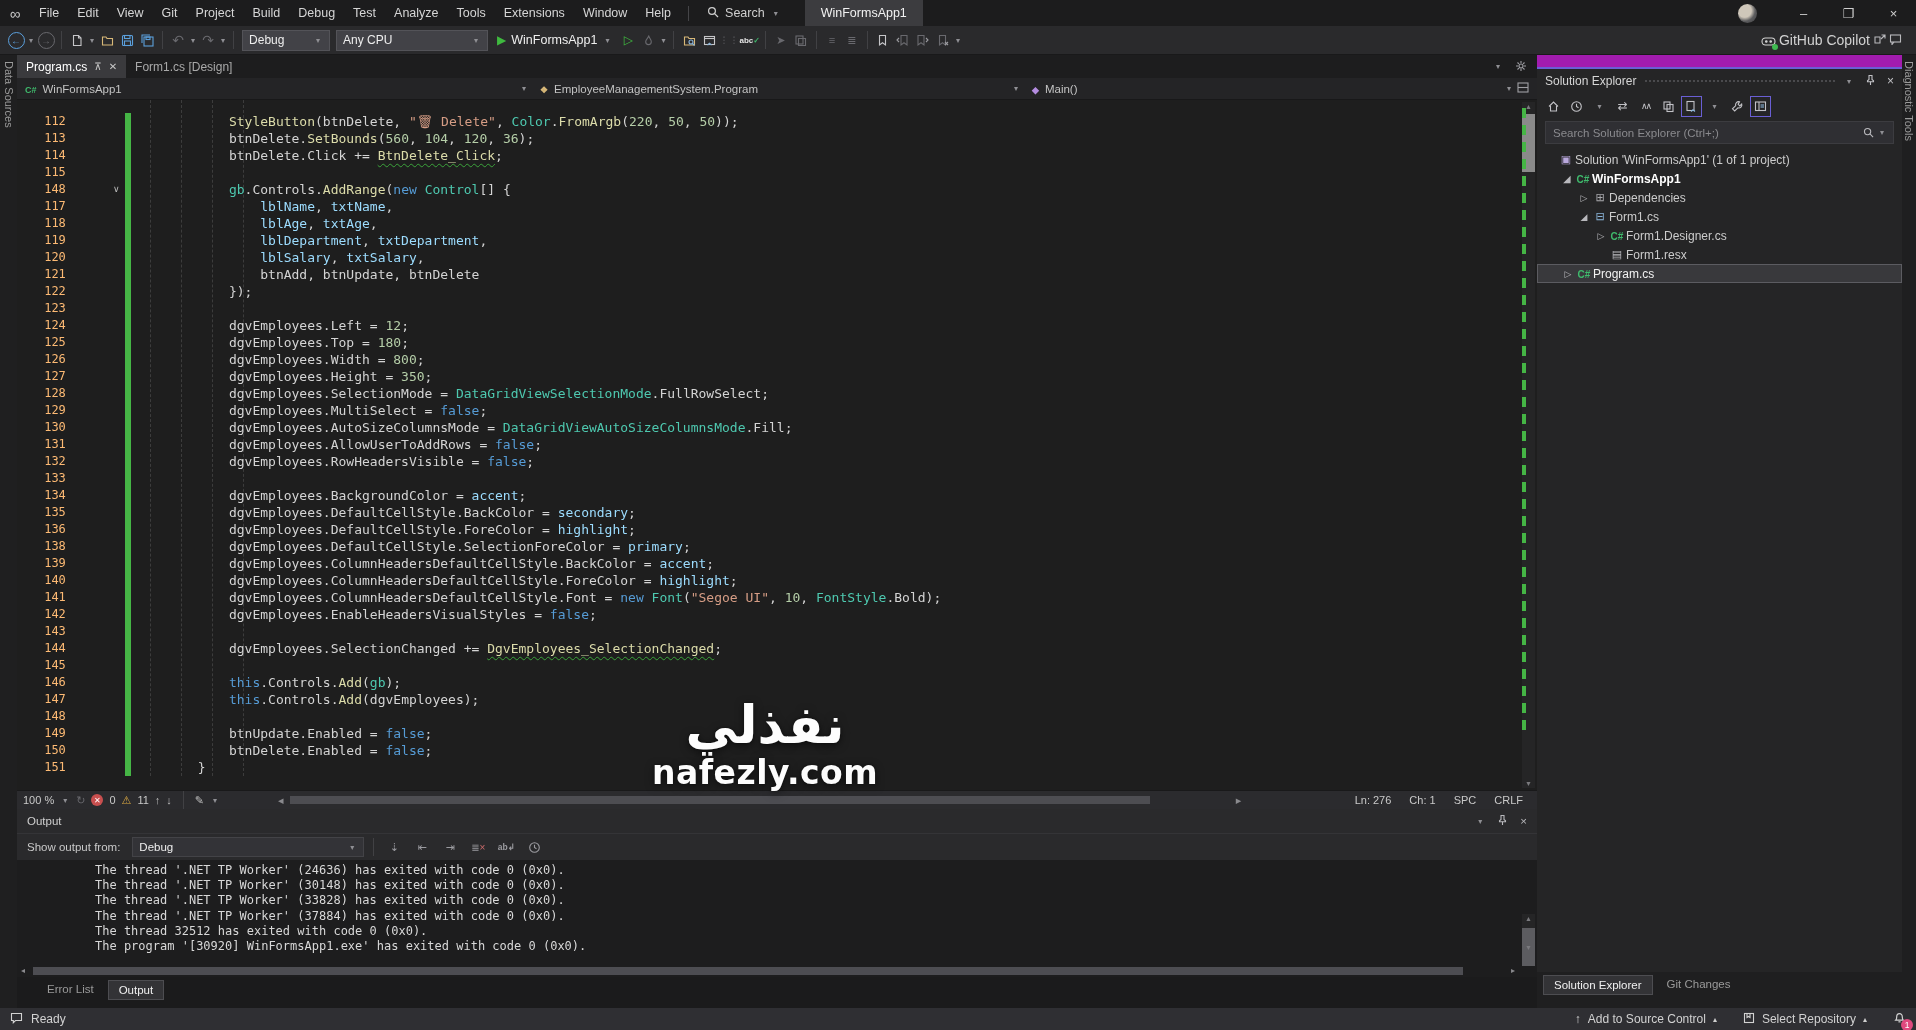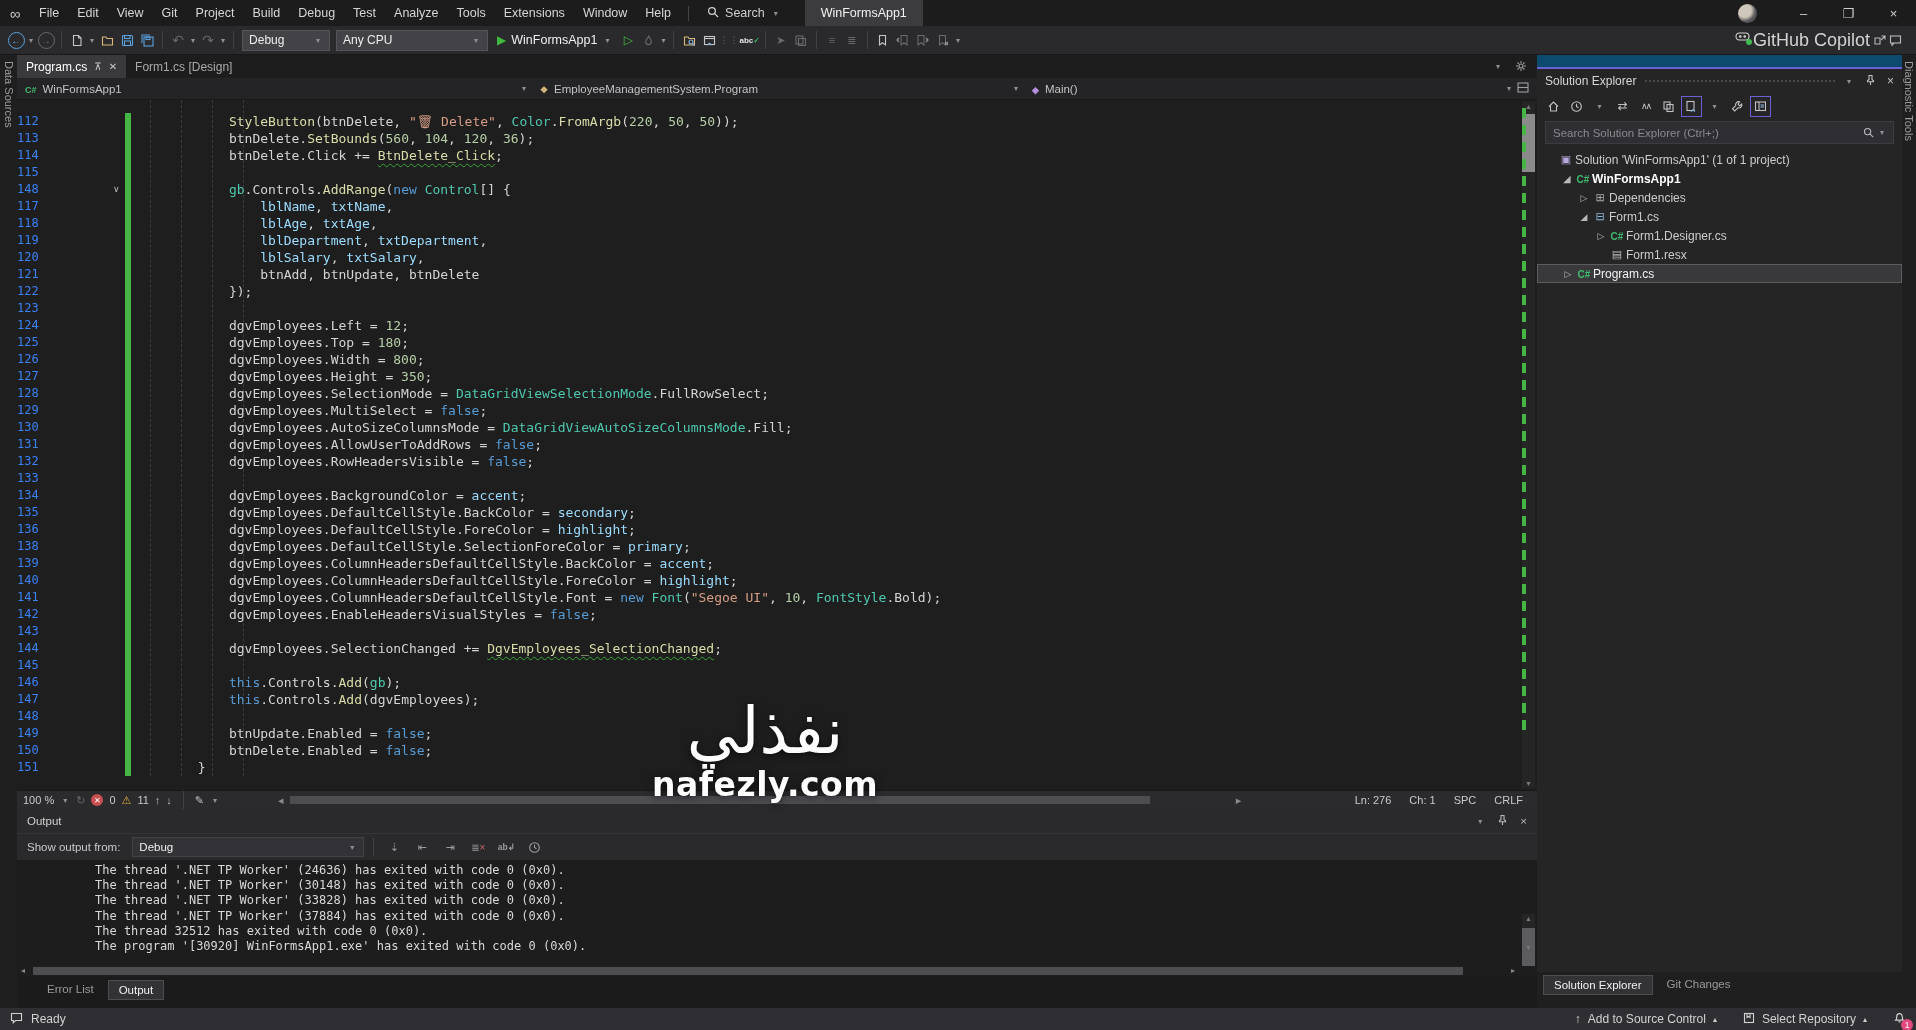--- a/index.html
+++ b/index.html
@@ -23,21 +23,21 @@
   .tbi{height:24px;min-width:20px;display:flex;align-items:center;justify-content:center;font-size:13px;}
   .tbi svg{display:block;}
   .c-blue{color:#5ba0dd;} .c-dim{color:#69696e;} .c-light{color:#c6c6c9;} .c-green{color:#3fba3f;} .c-amber{color:#d8b878;}
   .dd-caret{color:#8f8f94;font-size:8px;padding:0 3px;}
   .tsep{width:1px;height:18px;background:#414144;margin:0 5px;}
   .combo{height:21px;background:#424247;border:1px solid #535358;display:flex;align-items:center;font-size:12px;color:#eeeeee;padding:0 6px;margin:0 3px;box-sizing:border-box;}
   .combo .lbl{flex:1;}
   .combo .dd-caret{margin-left:8px;}
   .runbtn{display:flex;align-items:center;gap:5px;margin:0 6px;font-size:12.5px;color:#efefef;}
   .play{color:#3fba3f;font-size:12px;}
-  .copilot-area{margin-left:auto;display:flex;align-items:flex-start;gap:3px;padding-right:14px;font-size:18px;color:#d2d2d2;}
+  .copilot-area{margin-left:auto;display:flex;align-items:flex-end;gap:3px;padding-right:14px;font-size:14px;color:#d2d2d2;}
   .copi{position:relative;display:flex;}
   .copi .dot{position:absolute;right:-2px;bottom:-2px;width:6px;height:6px;border-radius:50%;background:#3fb950;}
 
   
   .vstrip{position:absolute;top:55px;bottom:22px;width:17px;background:#1f1f20;}
   .vstrip span{display:block;writing-mode:vertical-rl;font-size:11px;color:#9b9b9b;margin:6px auto 0;}
   #strip-left{left:0;} #strip-right{left:1902px;width:14px;}
 
   
   .center{position:absolute;left:17px;top:55px;width:1520px;height:953px;display:flex;flex-direction:column;background:#1e1e1e;}
@@ -49,21 +49,21 @@
   .crumbrow{height:21px;background:#242426;border-bottom:1px solid #181819;display:flex;align-items:center;flex:none;font-size:11.5px;color:#c3c3c3;}
   .crumb{display:flex;align-items:center;gap:6px;padding-left:8px;box-sizing:border-box;}
   .crumb .caret{margin-left:auto;margin-right:6px;color:#8f8f94;font-size:8px;}
   .bicon{font-size:9px;font-weight:bold;}
   .crumbrow-right{margin-left:auto;display:flex;gap:10px;padding-right:8px;color:#9f9fa4;}
 
   
   .codewrap{position:relative;flex:none;height:690px;background:#1e1e1e;overflow:hidden;}
   .codelines{position:absolute;left:0;top:13px;right:34px;}
   .cl{display:flex;height:17px;position:relative;}
-  .cl .gut{width:88px;flex:none;text-align:left;padding-right:12px;box-sizing:border-box;font:12px/17px "DejaVu Sans Mono",monospace;color:#3b82f6;}
+  .cl .gut{width:88px;flex:none;text-align:center;padding-right:12px;box-sizing:border-box;font:12px/17px "DejaVu Sans Mono",monospace;color:#fdba74;}
   .cl .fold{position:absolute;left:96px;top:0;font-size:9px;color:#bdbdbd;line-height:17px;}
   .cl .sp{width:20px;flex:none;}
   .cl .bar{width:6px;flex:none;background:#45b545;}
   .cl pre{margin:0;padding-left:4px;white-space:pre;font:13px/17px "DejaVu Sans Mono",monospace;color:#d4d4d4;}
   .tk-m{color:#dcdcaa}.tk-d{color:#d4d4d4}.tk-s{color:#d69d85}.tk-n{color:#b5cea8}
   .tk-k{color:#569cd6}.tk-t{color:#4ec9b0}.tk-v{color:#9cdcfe}
   .tk-u{color:#dcdcaa;text-decoration:underline;text-decoration-style:wavy;text-decoration-color:#3ba33b;text-decoration-thickness:1px;text-underline-offset:3px;}
   .guide{position:absolute;top:0;bottom:14px;width:0;border-left:1px dashed #3c3c3c;}
   .vscroll{position:absolute;right:2px;top:2px;width:13px;bottom:2px;background:#252526;}
   .vscroll .thumb{position:absolute;left:0;right:0;top:12px;height:58px;background:#8a8a8a;}
@@ -91,21 +91,21 @@
   .out-hscroll{height:11px;flex:none;position:relative;background:#1d1d1e;color:#8a8a8e;}
   .out-vscroll{position:absolute;right:2px;top:54px;bottom:14px;width:13px;background:#252526;}
   .out-vscroll .thumb{position:absolute;left:0;right:0;top:14px;height:44px;background:#5c5c60;}
 
   
   .bottomtabs{flex:1;background:#1b1b1c;display:flex;align-items:flex-start;padding:3px 0 0 20px;gap:4px;}
   .ptab{font-size:11.5px;color:#9a9a9a;padding:3px 10px;}
   .ptab.active{background:#333336;border:1px solid #4d4d51;color:#f0f0f0;}
 
   
-  .sepanel{position:absolute;left:1537px;top:55px;width:365px;height:953px;display:flex;flex-direction:column;background:#0c4a6e;}
+  .sepanel{position:absolute;left:1537px;top:55px;width:365px;height:953px;display:flex;flex-direction:column;background:#a21caf;}
   .se-gap{height:12px;flex:none;}
   .se-accent{height:2px;background:#6a5fd4;flex:none;}
   .se-body{flex:1;background:#252526;display:flex;flex-direction:column;min-height:0;}
   .se-head{height:24px;display:flex;align-items:center;font-size:12px;color:#d6d6d6;padding:0 8px;flex:none;}
   .se-grip{flex:1;margin:0 8px;height:5px;background-image:radial-gradient(#4a4a4d 1px,transparent 1px);background-size:4px 4px;}
   .se-head .icons{display:flex;gap:11px;align-items:center;color:#c2c2c6;}
   .se-tools{height:26px;display:flex;align-items:center;padding:0 6px;gap:2px;flex:none;color:#c2c2c6;}
   .sei{min-width:21px;height:21px;display:flex;align-items:center;justify-content:center;font-size:12px;}
   .sei.boxed{border:1px solid #6a5fd4;box-sizing:border-box;}
   .se-search{height:21px;margin:2px 8px 6px;background:#2f2f33;border:1px solid #3c3c40;display:flex;align-items:center;flex:none;}
@@ -126,21 +126,21 @@
   .sb-left{display:flex;align-items:center;gap:8px;}
   .sb-right{margin-left:auto;display:flex;align-items:center;gap:26px;}
   .sb-item{display:flex;align-items:center;gap:7px;}
   .sb-caret{font-size:8px;color:#cfcfcf;}
   .bellwrap{position:relative;display:flex;}
   .badge{position:absolute;right:-7px;bottom:-4px;background:#e0487e;color:#fff;border-radius:50%;width:12px;height:12px;font-size:8.5px;display:flex;align-items:center;justify-content:center;}
 
   
   .watermark{position:absolute;left:620px;top:698px;width:290px;text-align:center;z-index:60;color:#fdfdfd;pointer-events:none;
              text-shadow:0 2px 8px rgba(0,0,0,.55),0 0 2px rgba(0,0,0,.4);}
-  .watermark .ar{font-size:64px;font-weight:normal;line-height:1.05;font-family:"DejaVu Sans",sans-serif;}
+  .watermark .ar{font-size:52px;font-weight:bold;line-height:1.05;font-family:"DejaVu Sans",sans-serif;}
   .watermark .dom{font-size:33px;font-weight:bold;letter-spacing:.5px;font-family:"DejaVu Sans",sans-serif;}
 </style>
 </head>
 <body>
 
 <div id="root">
 
   <div class="titlebar">
     <div class="vslogo">∞</div>
     <div class="menubar">

